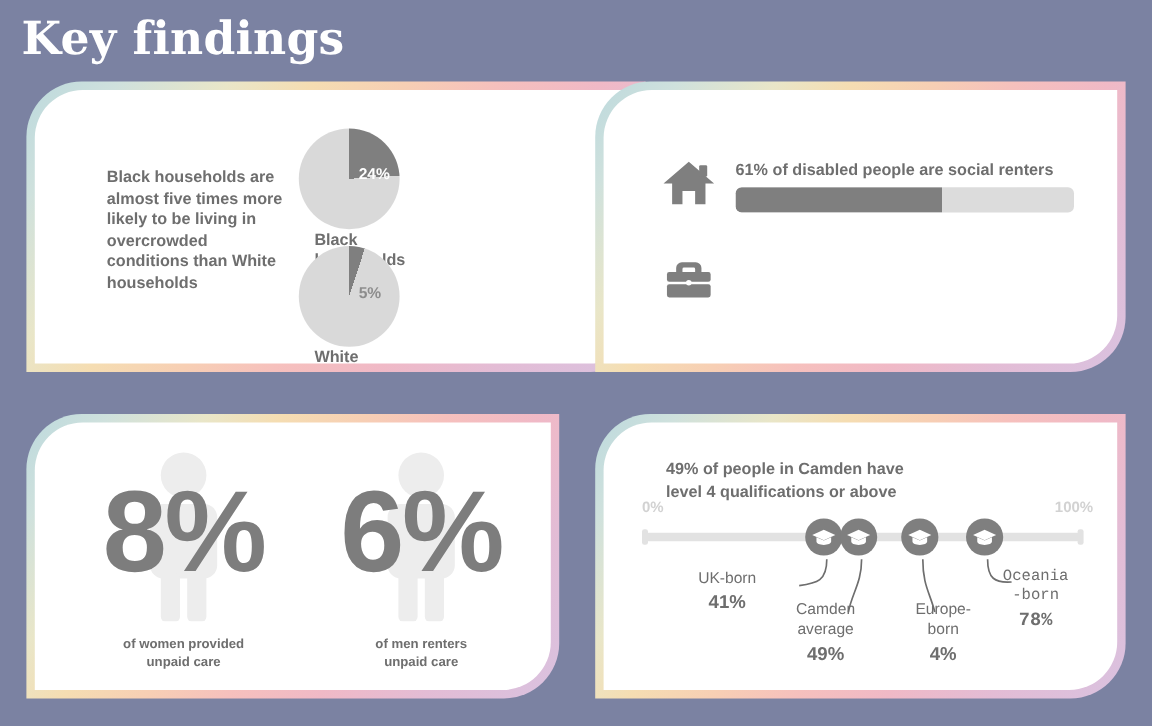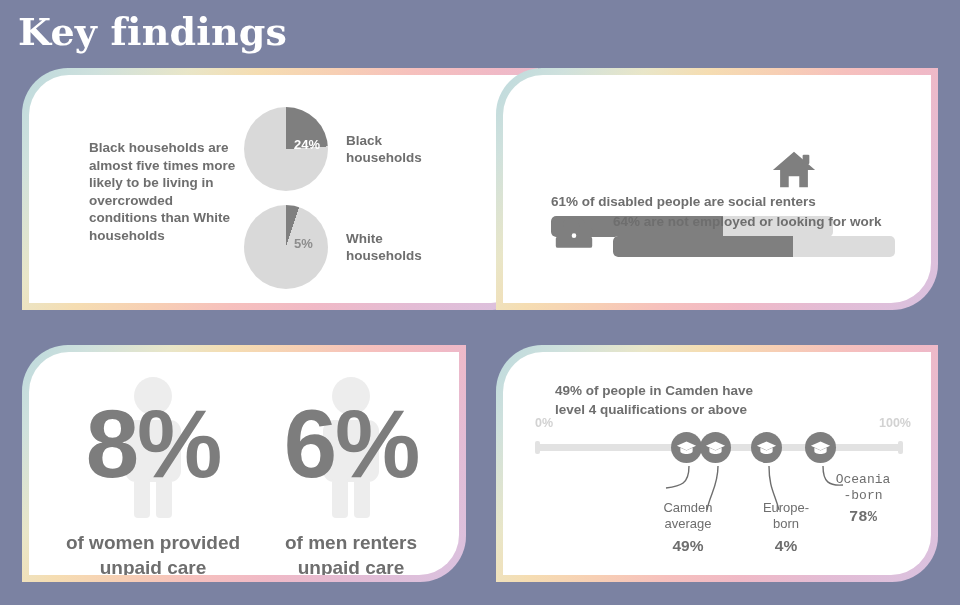--- a/index.html
+++ b/index.html
@@ -69,20 +69,21 @@
     width: 150px;
     font-size: 13.5px;
     font-weight: 700;
     line-height: 1.30;
     color: #6e6e6e;
   }
   .pie-row {
     position: absolute;
     display: flex;
     align-items: center;
+    flex-direction: column;
   }
   #pie-row-black { left: 215px; top: 32px; }
   #pie-row-white { left: 215px; top: 130px; }
 
   .pie {
     width: 84px;
     height: 84px;
     border-radius: 50%;
     position: relative;
     flex: 0 0 auto;
@@ -110,21 +111,21 @@
     color: #8d8d8d;
   }
 
   
   .stat-row {
     position: absolute;
     left: 48px;
     display: flex;
     align-items: flex-end;
   }
-  #stat-row-renters  { top: 71px; flex-direction: column; }
+  #stat-row-renters  { top: 54px; }
   #stat-row-employed { top: 134px; }
 
   .stat-icon {
     width: 46px;
     height: 46px;
     flex: 0 0 auto;
     margin-right: 16px;
     margin-bottom: 2px;
   }
   .stat-body { flex: 1 1 auto; }
@@ -175,21 +176,21 @@
     left: 0;
     right: 0;
     top: 28px;
     font-size: 96px;
     font-weight: 700;
     color: #7d7d7d;
     line-height: 1;
     letter-spacing: -2px;
   }
   .care-caption {
-    font-size: 19px;
+    font-size: 11px;
     font-weight: 700;
     color: #6e6e6e;
     line-height: 1.32;
     white-space: pre-line;
     margin-top: 12px;
   }
 
   
   .qual-title {
     position: absolute;
@@ -322,26 +323,20 @@
 
     <div class="stat-row" id="stat-row-employed">
       <span class="stat-icon">
         <svg viewBox="0 0 48 48" width="46" height="46" aria-hidden="true">
           <path fill="#7f7f7f" d="M18 10 h12 a5 5 0 0 1 5 5 v4 h-5.5 v-3.2 a1.3 1.3 0 0 0 -1.3 -1.3 h-8.4 a1.3 1.3 0 0 0 -1.3 1.3 V19 H13 v-4 a5 5 0 0 1 5 -5 z"></path>
           <rect fill="#7f7f7f" x="5" y="18.5" width="38" height="8.5" rx="2"></rect>
           <rect fill="#7f7f7f" x="5" y="29" width="38" height="11.5" rx="2"></rect>
           <circle fill="#ffffff" cx="24" cy="27.8" r="2.4"></circle>
         </svg>
       </span>
-      <div class="stat-body">
-        <div class="stat-label">64% are not employed or looking for work</div>
-        <div class="stat-bar">
-          <div class="stat-bar-fill" style="width:64%"></div>
-        </div>
-      </div>
     </div>
 
   </div>
 </div>
 
 <div class="card" id="card-unpaid-care">
   <div class="card-inner">
 
     <div class="care-col" id="care-col-women">
       <div class="care-figure-wrap">
@@ -418,20 +413,24 @@
           </svg>
       </div>
       <div class="scale-marker" style="left:291px">
         <svg viewBox="0 0 24 24" aria-hidden="true">
             <path fill="#ffffff" d="M12 5 L23 10 L12 15 L1 10 Z"></path>
             <path fill="#ffffff" d="M5 12.2 v4.2 c0 1.9 3.1 3.1 7 3.1 s7 -1.2 7 -3.1 v-4.2 l-7 3.2 z"></path>
           </svg>
       </div>
     </div>
 
+    <div class="qual-callout" id="callout-uk">
+      <div class="name">UK-born</div>
+      <div class="pct">41%</div>
+    </div>
 
     <div class="qual-callout" id="callout-camden">
       <div class="name">Camden
 average</div>
       <div class="pct">49%</div>
     </div>
 
     <div class="qual-callout" id="callout-europe">
       <div class="name">Europe-
 born</div>

